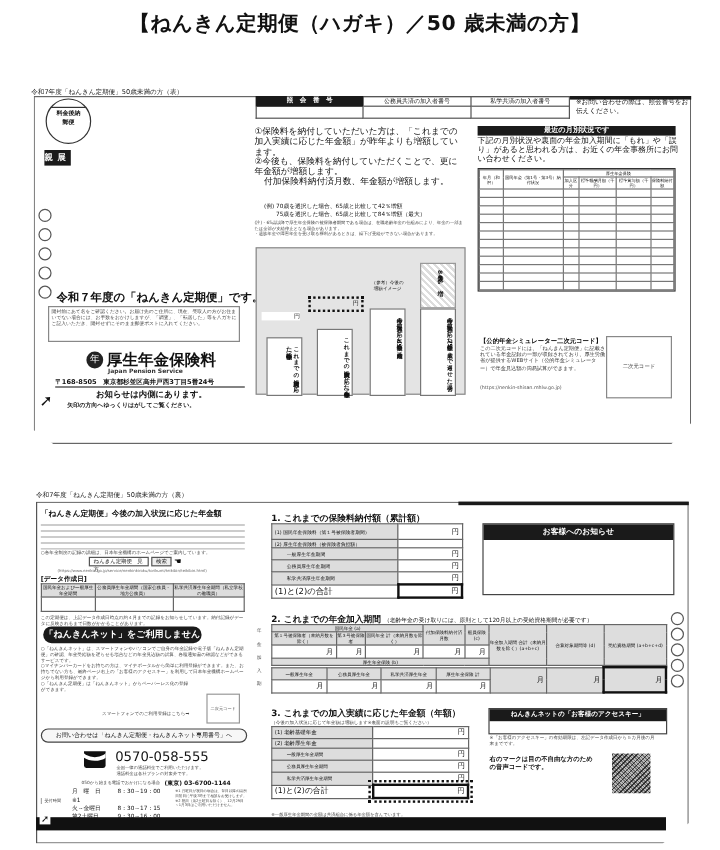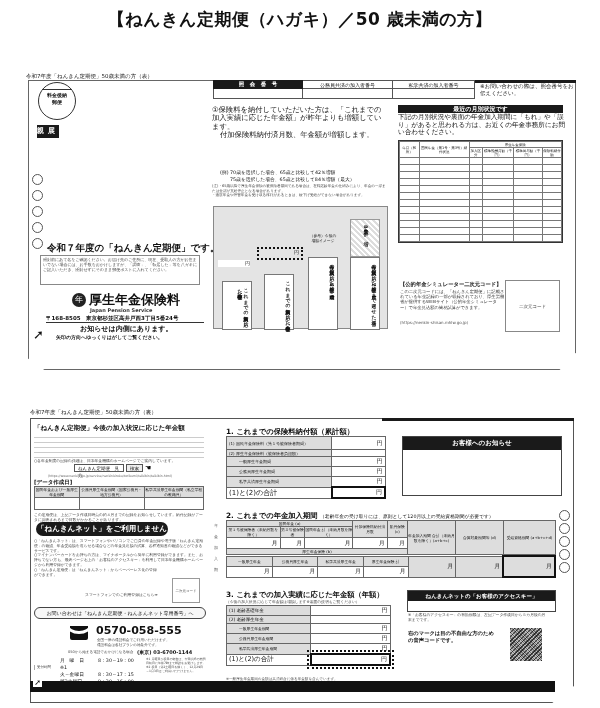--- a/index.html
+++ b/index.html
@@ -67,20 +67,21 @@
   <div style="display:flex;flex-direction:column">
     <div style="width:82px;height:9px;font-size:5px;line-height:9px;text-align:center;border:1px solid #555;border-left:none">私学共済の加入者番号</div>
     <div style="width:82px;height:10px;border:1px solid #555;border-top:none;border-left:none"></div>
   </div>
 </div>
 <div class="abs" style="left:475px;top:80px;width:101px;height:3px;background:#1a1a1a"></div>
 <div class="abs sm" style="left:480px;top:83px;width:95px;font-size:5.5px;line-height:7px">※お問い合わせの際は、照会番号をお伝えください。</div>
 
 <div class="abs" style="left:212px;top:106px;width:176px;font-size:7.3px;line-height:8.3px">
   <div>①保険料を納付していただいた方は、「これまでの加入実績に応じた年金額」が昨年よりも増額しています。</div>
+  <div>②今後も、保険料を納付していただくことで、更に年金額が増額します。</div>
   <div style="padding-left:8px">付加保険料納付済月数、年金額が増額します。</div>
 </div>
 <div class="abs" style="left:220px;top:169px;font-size:4.8px;line-height:7px">
   <div>(例) 70歳を選択した場合、65歳と比較して42％増額</div>
   <div style="padding-left:10px">75歳を選択した場合、65歳と比較して84％増額（最大）</div>
 </div>
 <div class="abs tiny" style="left:212px;top:184px;width:175px;font-size:3.6px;line-height:4.5px">
   <div>(注)・65歳以降で厚生年金保険の被保険者期間である場合は、在職老齢年金の仕組みにより、年金の一部または全部が支給停止となる場合があります。</div>
   <div>・遺族年金や障害年金を受け取る権利があるときは、繰下げ受給ができない場合があります。</div>
 </div>
@@ -262,21 +263,21 @@
   <div>○マイナンバーカードをお持ちの方は、マイナポータルから簡単に利用登録ができます。また、お持ちでない方も、最終ページ右上の「お客様のアクセスキー」を利用して日本年金機構ホームページから利用登録ができます。</div>
   <div style="width:125px">○「ねんきん定期便」は「ねんきんネット」からペーパーレス化の登録ができます。</div>
 </div>
 <div class="abs tiny" style="left:85px;top:592px;font-size:3.8px">スマートフォンでのご利用登録はこちら➡</div>
 <div class="abs" style="left:172px;top:578px;width:28px;height:25px;border:1px solid #999;font-size:3.5px;text-align:center;line-height:25px;color:#555">二次元コード</div>
 <div class="abs" style="left:34px;top:607px;width:172px;height:12px;border:1px solid #444;border-radius:7px;text-align:center;font-size:5px;line-height:11px;background:#f7f7f7">お問い合わせは「ねんきん定期便・ねんきんネット専用番号」へ</div>
 
 <div class="abs" style="left:70px;top:626px;width:18px;height:14px;background:#111;border-radius:0 0 2px 2px;overflow:hidden">
   <div style="position:absolute;left:-4px;top:-10px;width:26px;height:18px;border:3px solid #fff;border-radius:50%"></div>
 </div>
-<div class="abs" style="left:96px;top:624px;font-size:11px;font-weight:bold">0570-058-555</div>
+<div class="abs" style="left:96px;top:624px;font-size:11px;font-weight:normal">0570-058-555</div>
 <div class="abs tiny" style="left:97px;top:638px;font-size:3.6px">全国一律の通話料金でご利用いただけます。</div>
 <div class="abs tiny" style="left:97px;top:643px;font-size:3.6px">通話料金は各社プランの対象外です。</div>
 <div class="abs tiny" style="left:68px;top:650px;font-size:3.6px">050から始まる電話でおかけになる場合</div>
 <div class="abs" style="left:137px;top:649px;font-size:5px;font-weight:bold">(東京) 03-6700-1144</div>
 <div class="abs tiny" style="left:34px;top:665px;font-size:3.5px;border-left:1px solid #aaa;padding-left:2px">受付時間</div>
 <div class="abs" style="left:60px;top:657px;font-size:4.8px;line-height:7px">
   <div style="display:flex;gap:10px">
       <span style="width:28px">月　曜　日※1</span>
       <span>8：30～19：00</span>
     </div>

